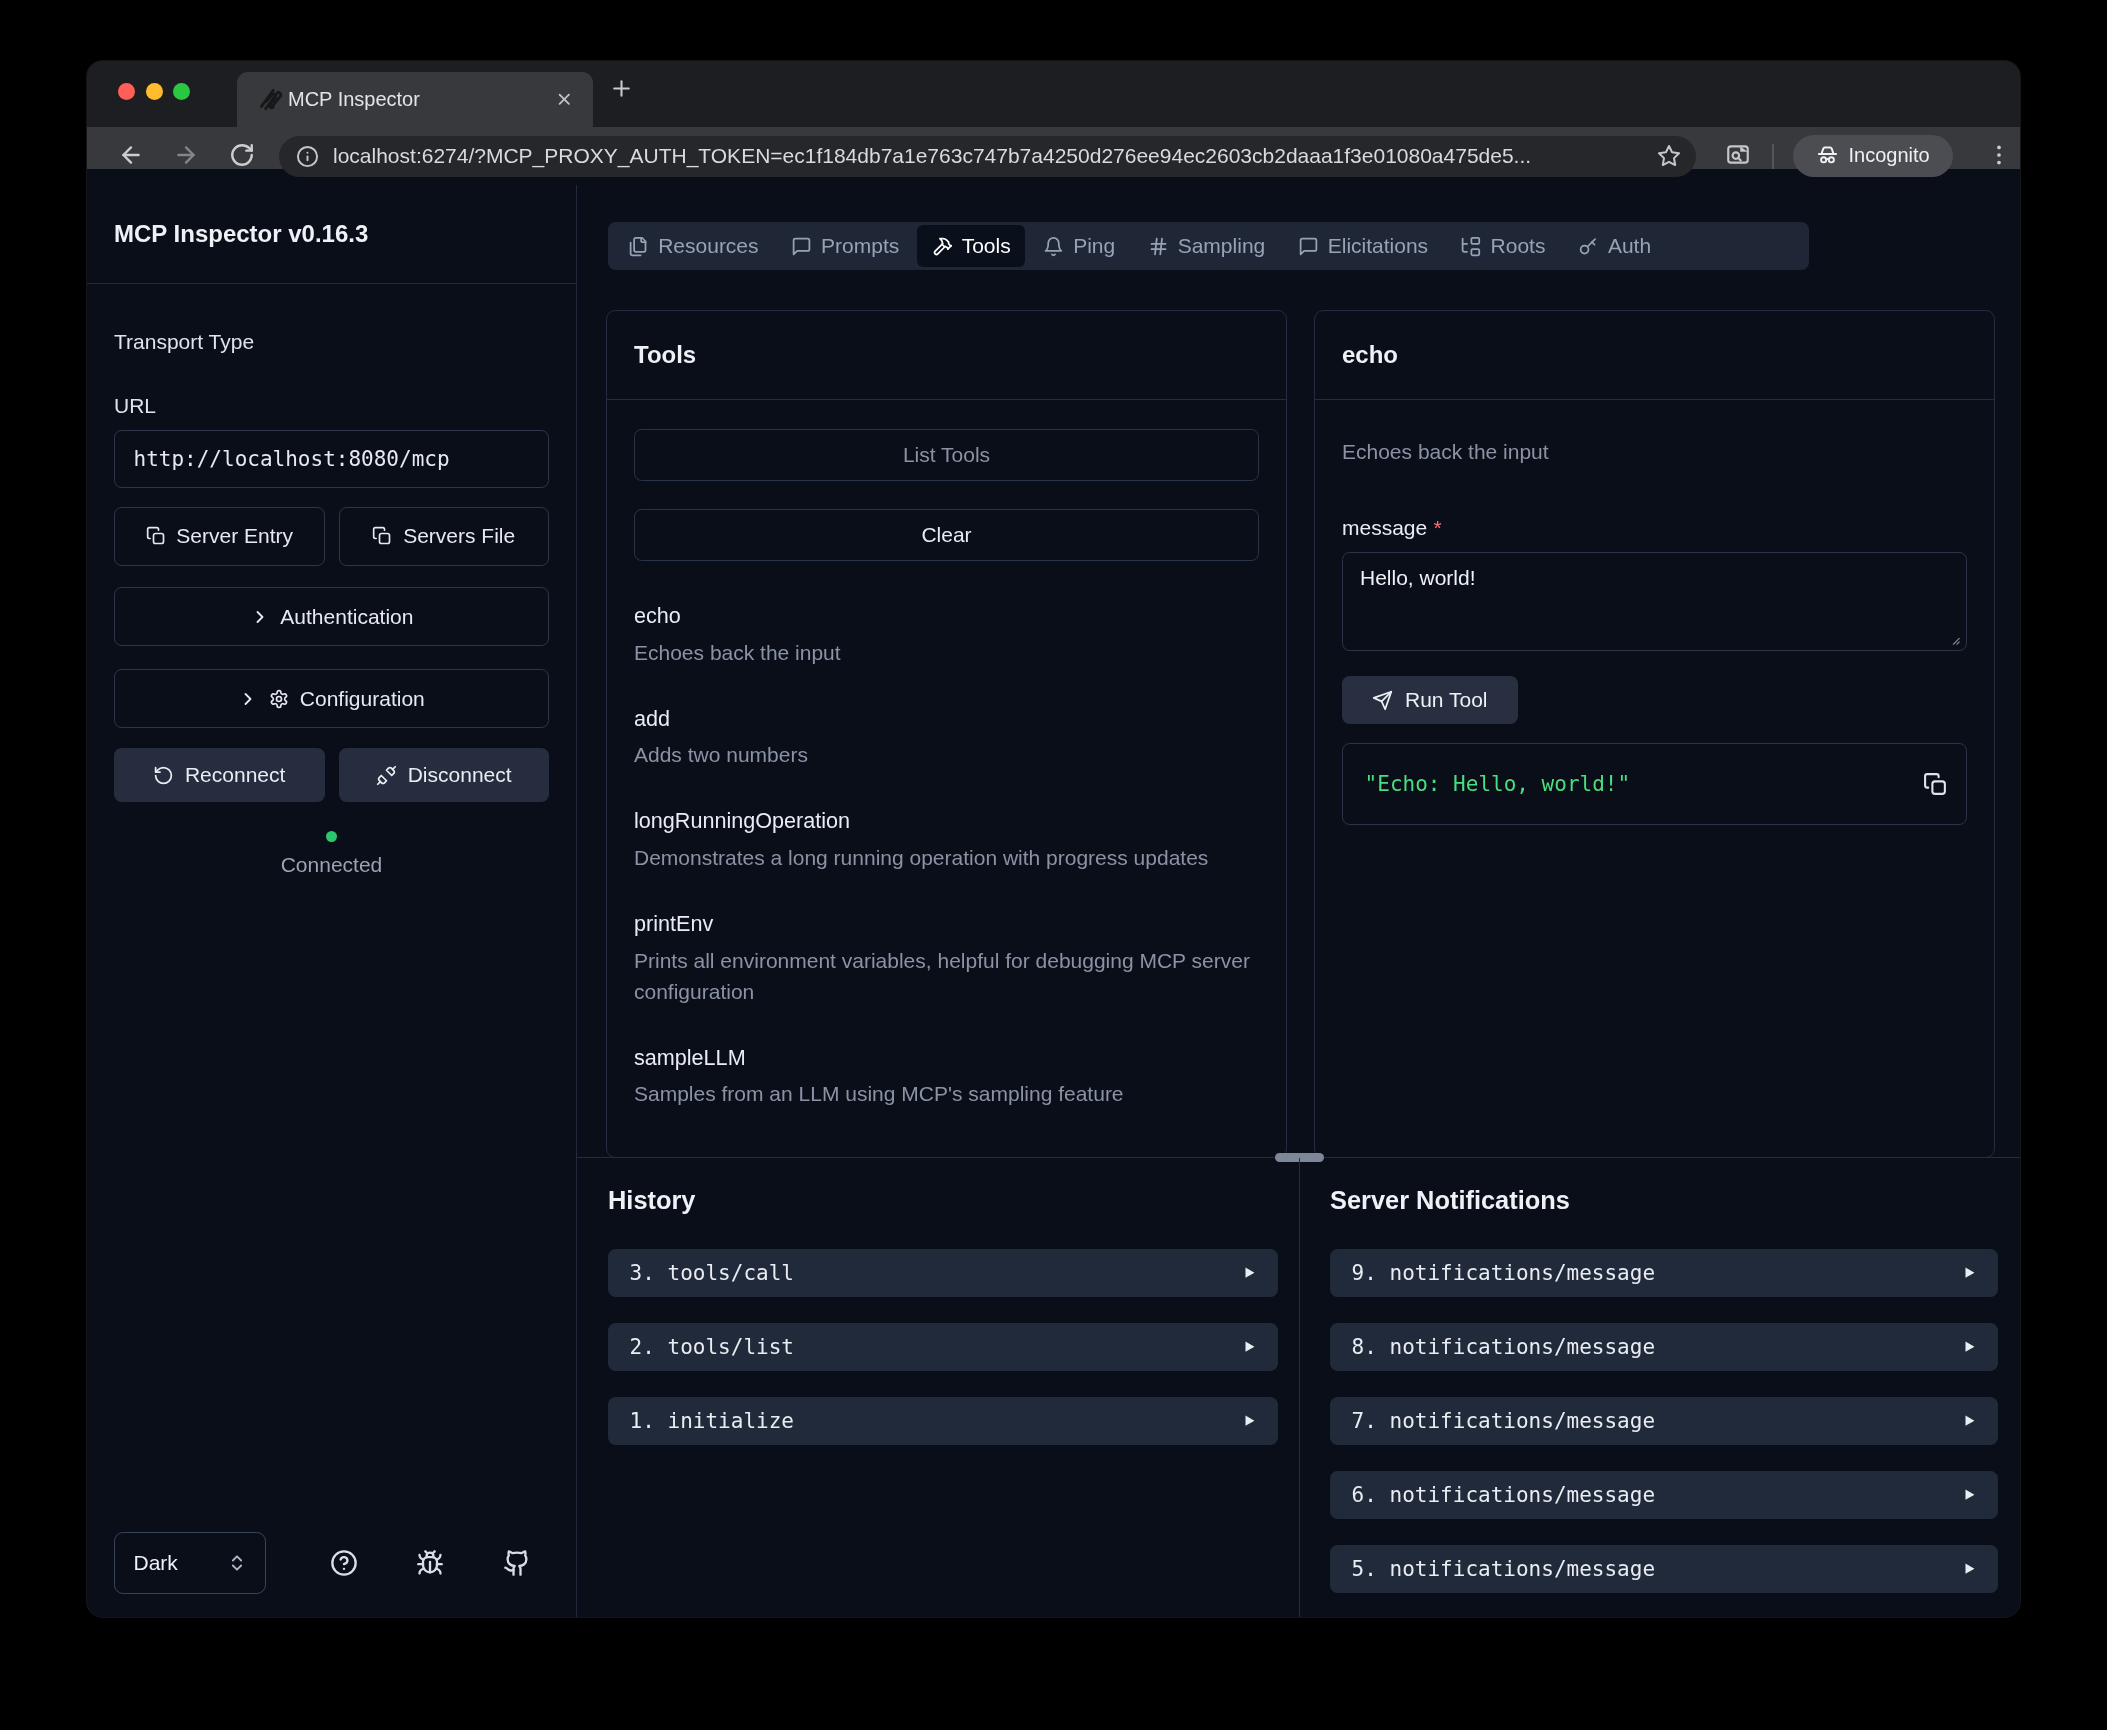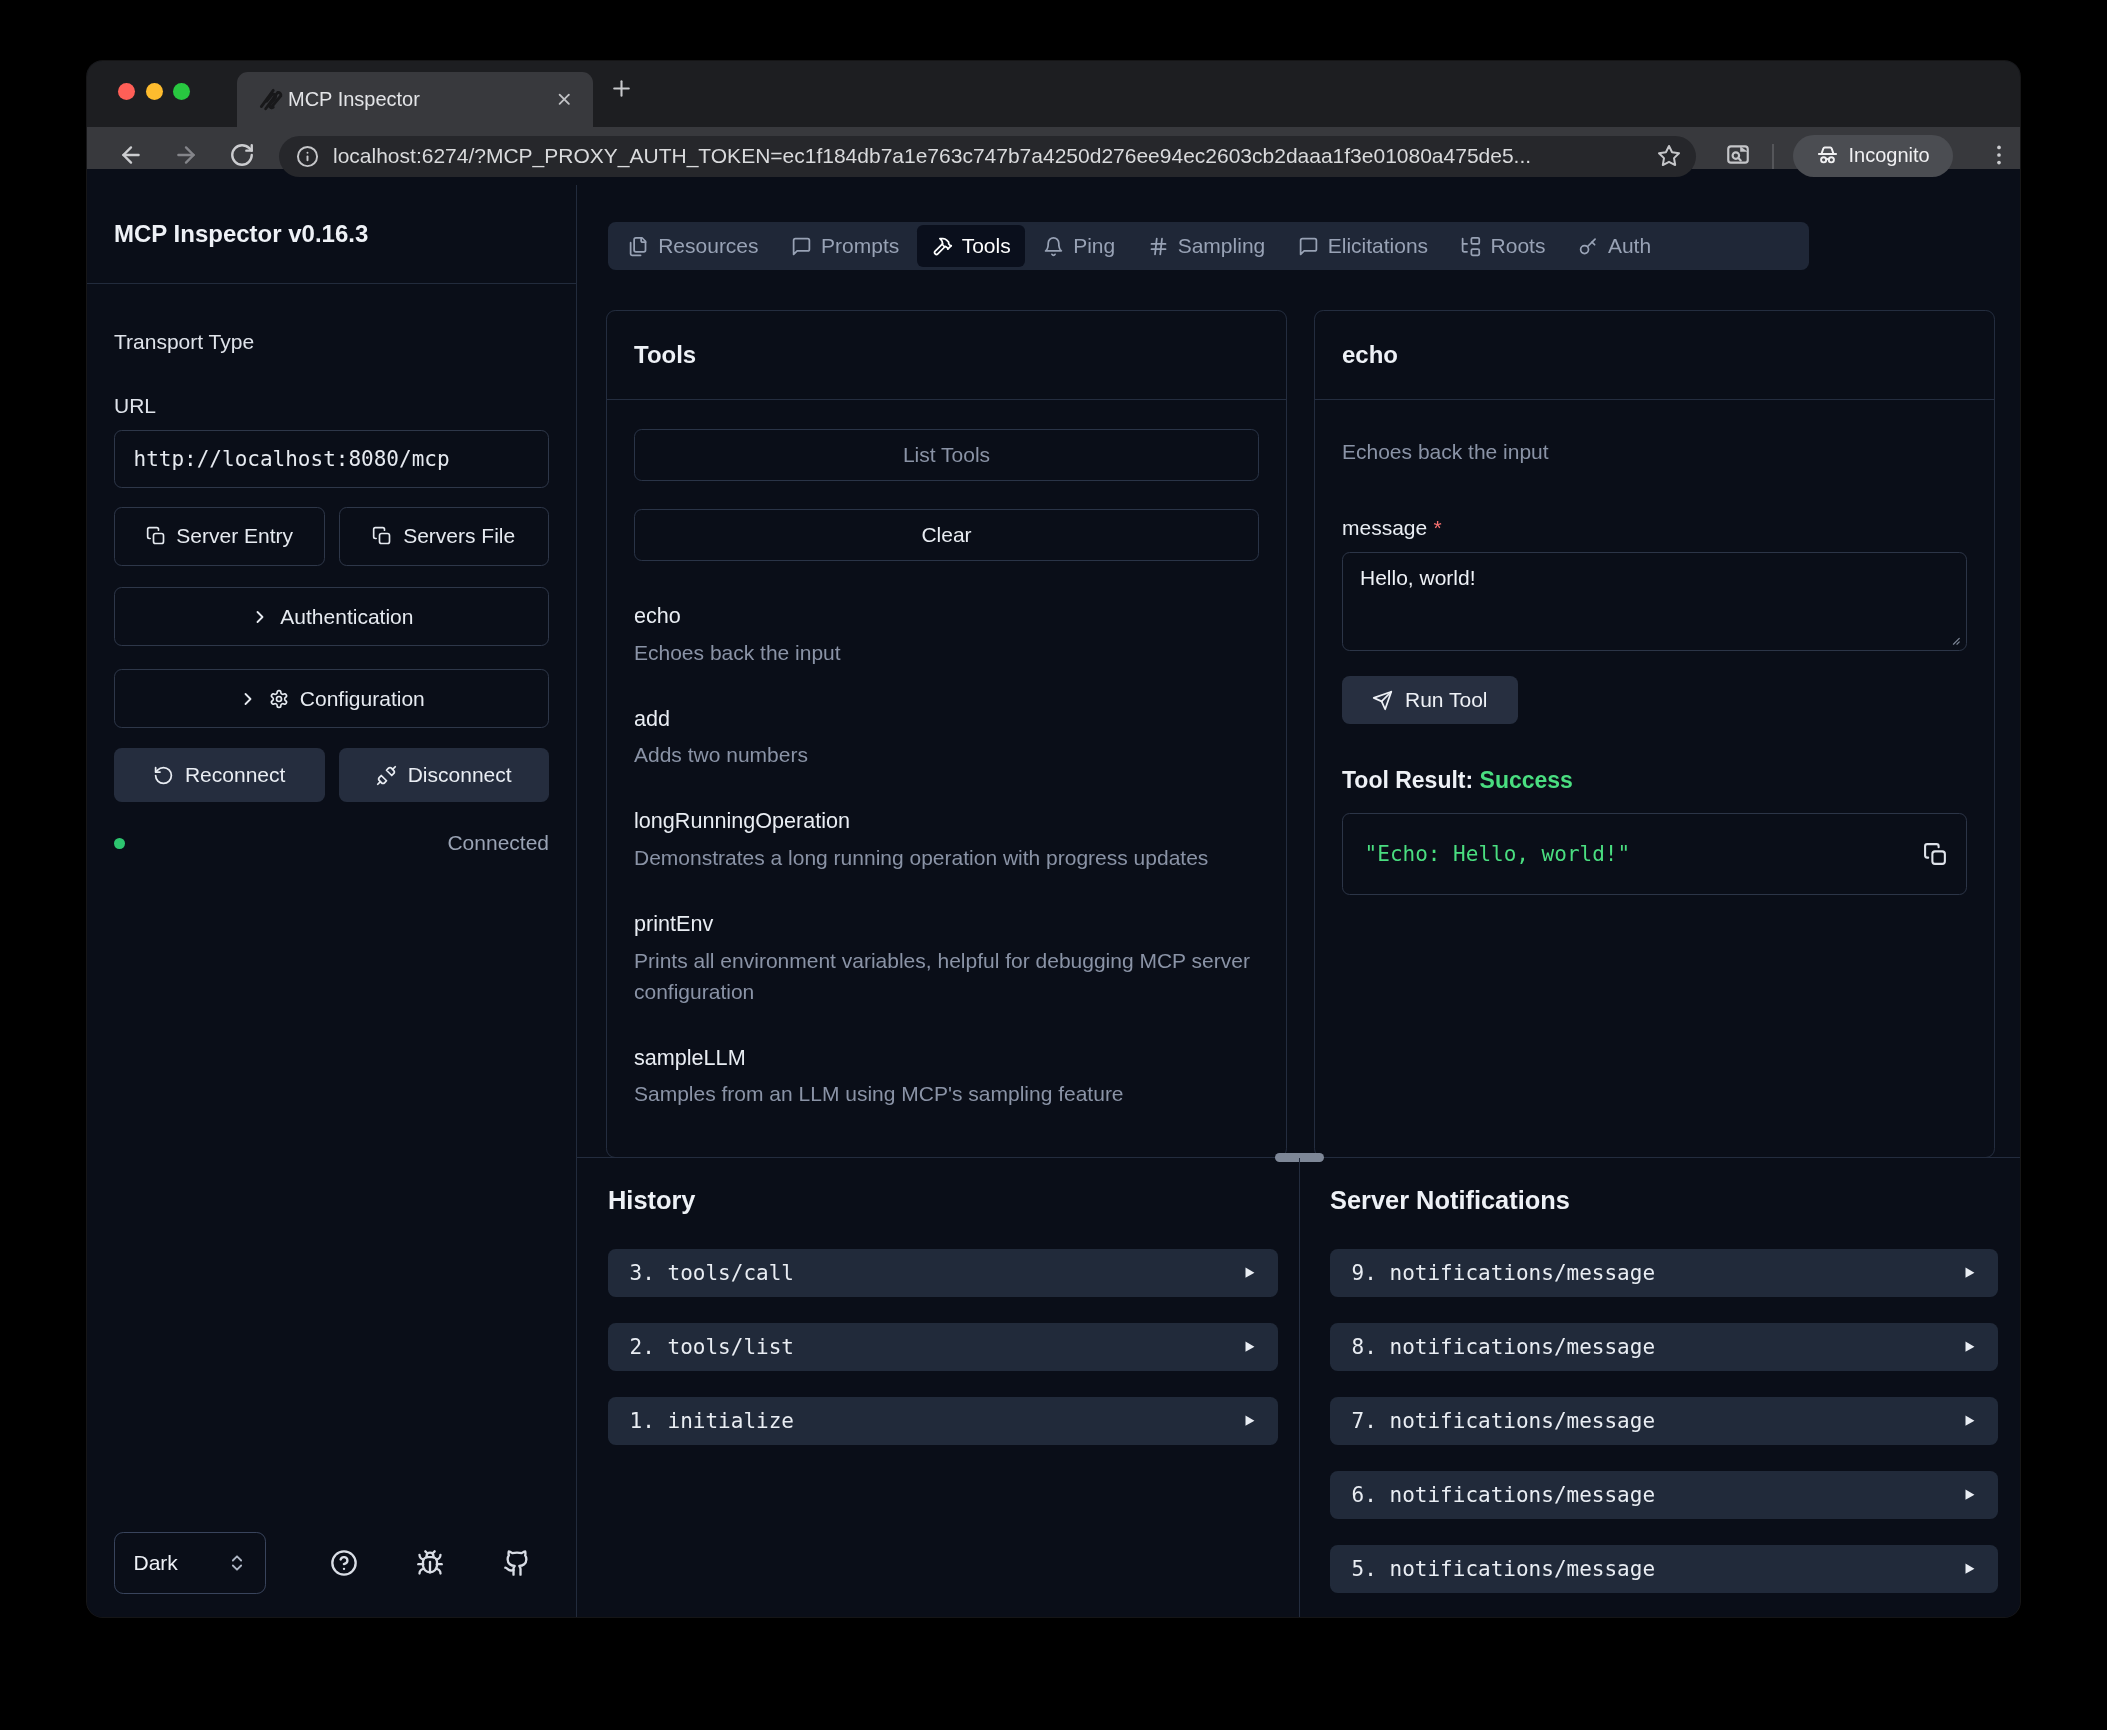--- a/index.html
+++ b/index.html
@@ -57,22 +57,22 @@
               font-family:"DejaVu Sans Mono", monospace; font-size:21px; color:#e6eaf0; }
   .btnrow { margin-top:18.5px; display:flex; gap:14px; }
   .obtn { flex:1; height:59px; border:0.8px solid #2e3749; border-radius:7.7px; display:flex;
           align-items:center; justify-content:center; gap:10.8px; color:#e6eaf0; font-size:21px; }
   .obtn.block { margin-top:21.6px; }
   .obtn svg { width:20px; height:20px; }
   .crow { margin-top:20px; display:flex; gap:14px; }
   .fbtn { flex:1; height:54px; background:#252d3e; border-radius:7.7px; display:flex;
           align-items:center; justify-content:center; gap:10.8px; color:#e9edf3; font-size:21px; }
   .fbtn svg { width:21px; height:21px; }
-  .status { margin-top:29px; display:flex; align-items:center; justify-content:space-between; gap:10.8px;
-            color:#9aa3b4; font-size:21px; }
+  .status { margin-top:29px; display:flex; align-items:center; justify-content:center; gap:10.8px;
+            color:#9aa3b4; font-size:21px;flex-direction:column; }
   .sdot { width:10.8px; height:10.8px; border-radius:50%; background:#2dc56f; }
   .side-bottom { position:absolute; left:27px; right:27px; bottom:21.6px; height:63px; }
   .theme { position:absolute; left:0; top:0; width:152px; height:62px; border:0.8px solid #39445c;
            border-radius:9.2px; display:flex; align-items:center; justify-content:space-between;
            padding:0 18.5px; color:#eef1f6; font-size:21px; }
   .sbic { position:absolute; top:17px; width:28px; height:28px; color:#d9dde5; }
 
   .main { position:relative; flex:1; }
   .navbar { position:absolute; left:31px; top:37px; width:1201px; height:48px; background:#1f2737;
             border-radius:7.7px; display:flex; align-items:center; padding:0 5.4px; gap:3.1px; }
@@ -415,24 +415,20 @@
                   <path d="M21 17l-4 4"></path>
                 </svg>
             </div>
             <div class="runbtn">
               <svg viewBox="0 0 24 24" fill="none" stroke="currentColor" stroke-width="2" stroke-linecap="round" stroke-linejoin="round">
                   <path d="m22 2-7 20-4-9-9-4Z"></path>
                   <path d="M22 2 11 13"></path>
                 </svg>
               <span>Run Tool</span>
             </div>
-            <div class="result-l">
-              <span>Tool Result:</span>
-              <span class="ok">Success</span>
-            </div>
             <div class="result-box">
               <span>"Echo: Hello, world!"</span>
               <svg class="copyic" viewBox="0 0 24 24" fill="none" stroke="currentColor" stroke-width="2" stroke-linecap="round" stroke-linejoin="round">
                   <rect x="9" y="9" width="12" height="12" rx="2.5"></rect>
                   <path d="M5 15H4a2 2 0 0 1-2-2V4a2 2 0 0 1 2-2h9a2 2 0 0 1 2 2v1"></path>
                 </svg>
             </div>
           </div>
         </div>
 

